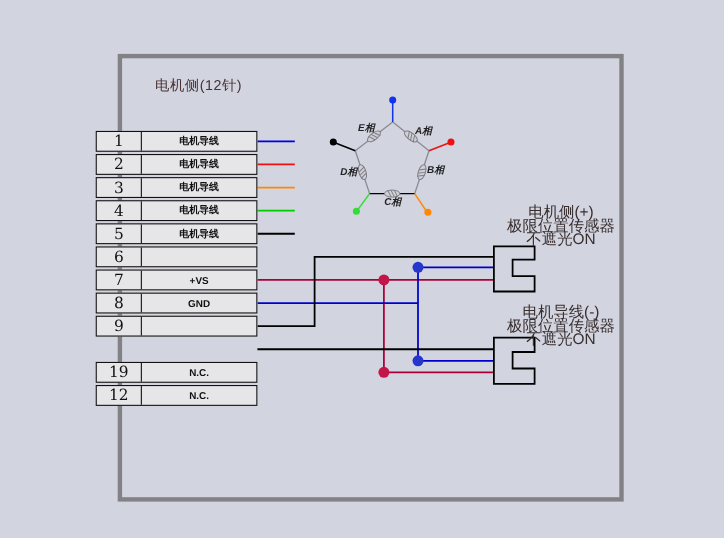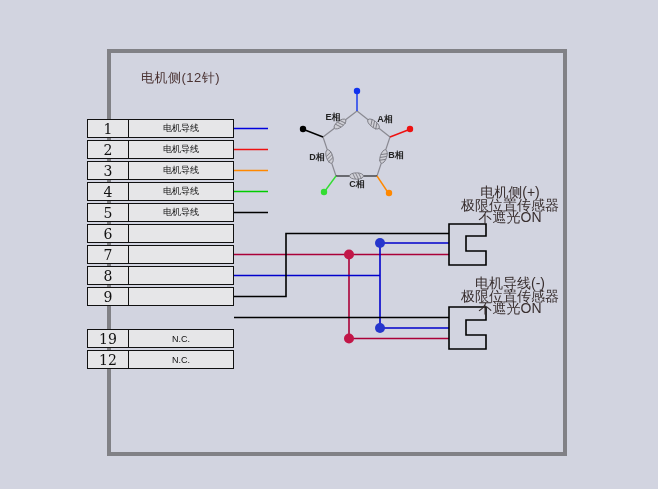--- a/index.html
+++ b/index.html
@@ -25,26 +25,26 @@
     background:#e6e6e8;border:1px solid #111;
     box-sizing:border-box;display:flex;
   }
   .cell-no{
     width:41px;border-right:1px solid #111;box-sizing:border-box;
     display:flex;align-items:center;justify-content:center;
     font-family:"DejaVu Serif", serif;font-size:14px;color:#111;
   }
   .cell-label{
     flex:1;display:flex;align-items:center;justify-content:center;
-    font-size:9px;font-weight:normal;color:#111;white-space:nowrap;
+    font-size:9px;font-weight:bold;color:#111;white-space:nowrap;
   }
 
   .phase-label{
     position:absolute;transform:translate(-50%,-50%);
-    font-size:9px;font-weight:bold;color:#222;white-space:nowrap;
+    font-size:9px;font-weight:bold;color:#222;white-space:nowrap;font-style:italic;
   }
 
   .sensor-label{
     position:absolute;transform:translate(-50%,0);
     text-align:center;font-size:14px;line-height:12.5px;
     color:#382e2e;white-space:nowrap;
   }
 </style>
 </head>
 <body>
@@ -162,23 +162,25 @@
     </div>
     <div class="row" style="top:84px">
       <div class="cell-no">5</div>
       <div class="cell-label">电机导线</div>
     </div>
     <div class="row" style="top:105px">
       <div class="cell-no">6</div>
     </div>
     <div class="row" style="top:126px">
       <div class="cell-no">7</div>
+      <div class="cell-label">+VS</div>
     </div>
     <div class="row" style="top:147px">
       <div class="cell-no">8</div>
+      <div class="cell-label">GND</div>
     </div>
     <div class="row" style="top:168px">
       <div class="cell-no">9</div>
     </div>
     <div class="row" style="top:210px">
       <div class="cell-no">19</div>
       <div class="cell-label">N.C.</div>
     </div>
     <div class="row" style="top:231px">
       <div class="cell-no">12</div>

